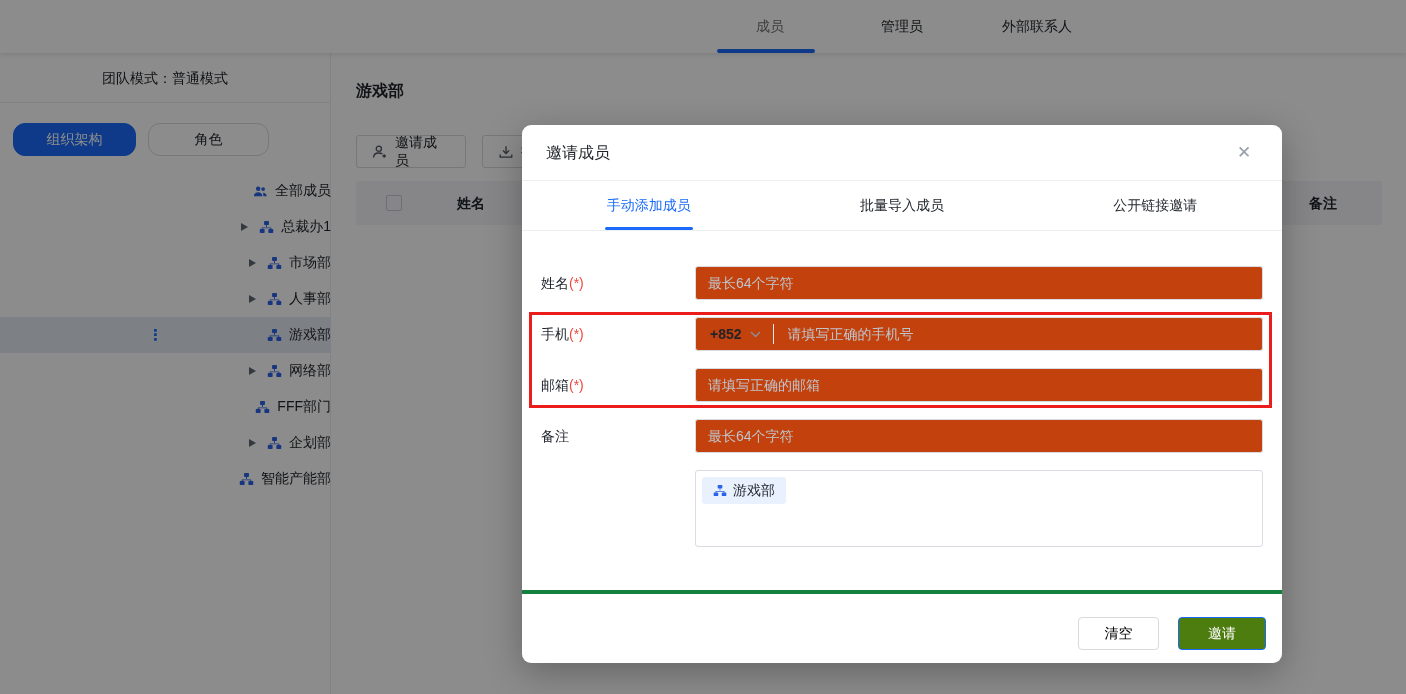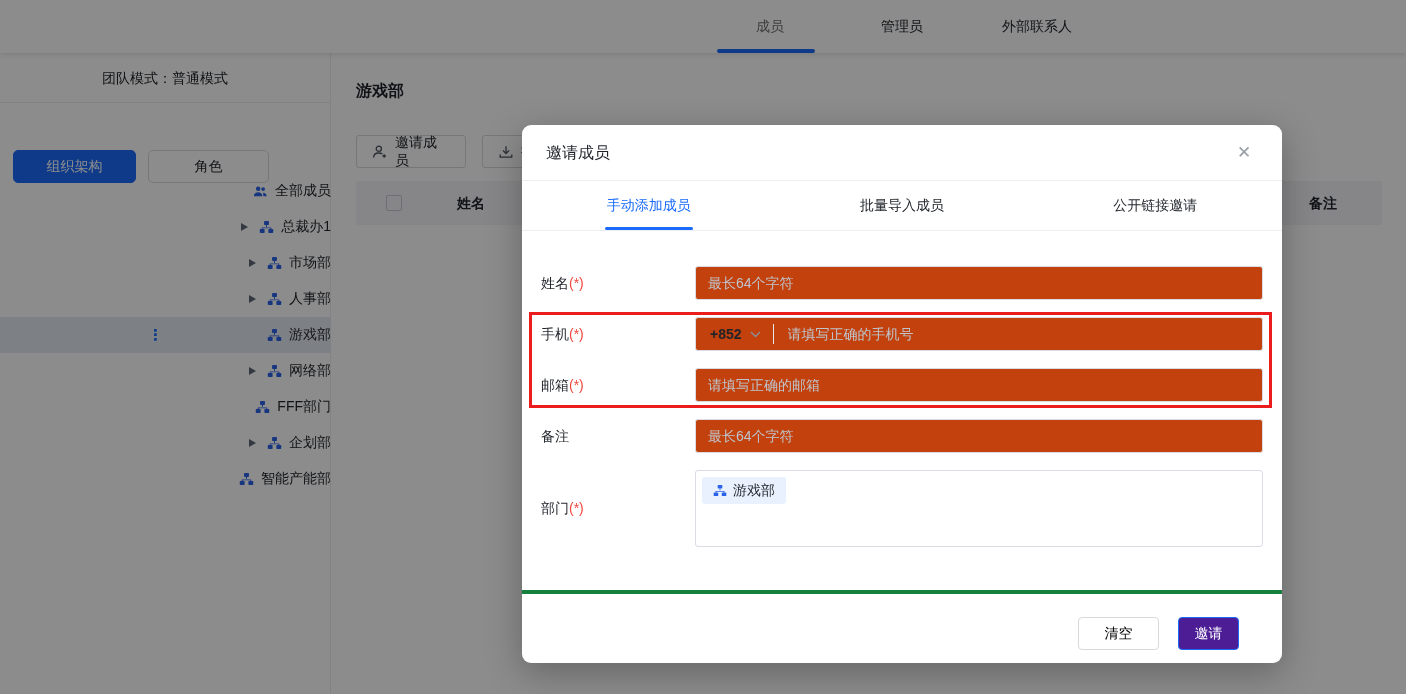--- a/index.html
+++ b/index.html
@@ -15,22 +15,22 @@
   .top-tab.active { color:#737373; }
   .top-underline { position:absolute; left:717px; top:49px; width:98px; height:4px;
                    background:#1a6bfa; border-radius:2px; }
 
   
   .sidebar { position:absolute; left:0; top:53px; width:331px; height:641px; background:#fff;
              border-right:1px solid #ebedf0; z-index:1; }
   .team-mode { height:50px; line-height:50px; text-align:center; font-weight:500;
                border-bottom:1px solid #ebedf0; }
   .segs { position:absolute; left:13px; top:70px; display:flex; gap:12px; }
-  .seg-btn { width:123px; height:33px; line-height:31px; text-align:center; border-radius:5px;
-             border:1px solid #d9d9d9; background:#fff; cursor:pointer;margin-top:27px; }
+  .seg-btn { width:123px; height:33px; line-height:31px; text-align:center; border-radius:12px;
+             border:1px solid #d9d9d9; background:#fff; cursor:pointer; }
   .seg-btn.active { background:#1a6bfa; border-color:#1a6bfa; color:#fff; }
   .seg-btn.plain { width:121px; }
   .tree { position:absolute; left:0; top:120px; width:331px; }
   .trow { position:relative; height:36px; display:flex; align-items:center; cursor:pointer;justify-content:flex-end; }
   .trow.selected { background:#e3e9f2; }
   .trow .pad0 { width:16px; flex:none; }
   .trow .pad1 { width:22px; flex:none; }
   .trow .pad2 { width:36px; flex:none; }
   .expander { width:18px; flex:none; display:flex; align-items:center; }
   .arrow-right { width:0; height:0; border-left:7px solid #5f6977; border-top:4.5px solid transparent; border-bottom:4.5px solid transparent; }
@@ -86,21 +86,21 @@
   .vdiv { width:1px; height:20px; background:#e3e6eb; flex:none; }
   .phone-wrap input { flex:1; padding:0 0 0 14px; }
   .dept-label { top:345px !important; height:77px !important; line-height:77px !important; }
   .dept-box { position:absolute; left:173px; top:345px; width:568px; height:77px;
               border:1px solid #d9dce3; border-radius:3px; }
   .dept-tag { position:absolute; left:6px; top:6px; height:27px; display:flex; align-items:center;
               gap:6px; padding:0 11px; background:#e8f1fd; border-radius:3px; cursor:default; }
   .m-footer { position:absolute; left:0; top:465px; width:100%; height:73px; border-top:4px solid #15803d; }
   .btn-clear { position:absolute; left:556px; top:23px; width:81px; height:33px; background:#fff;
                border:1px solid #d9d9d9; border-radius:4px; font:inherit; cursor:pointer; }
-  .btn-invite-submit { position:absolute; left:656px; top:23px; width:61px; height:33px; background:#4c1d95;
+  .btn-invite-submit { position:absolute; left:656px; top:23px; width:88px; height:33px; background:#4d7c0f;
                border:1px solid #1a6bfa; border-radius:4px; color:#fff; font:inherit; cursor:pointer; }
 
   
   .annotation { position:absolute; left:529px; top:312px; width:743px; height:96px;
                 border:3px solid #ea1c1c; z-index:60; pointer-events:none; }
 </style>
 </head>
 <body>
 
 <div class="page">
@@ -332,23 +332,20 @@
 
     <div class="row-remark">
       <div class="f-label">
         <span>备注</span>
       </div>
       <div class="f-input">
         <input type="text" placeholder="最长64个字符" style="">
       </div>
     </div>
 
-    <div class="f-label dept-label">
-      <span>部门</span><span class="req">(*)</span>
-    </div>
     <div class="dept-box">
       <div class="dept-tag">
         <svg width="14" height="14" viewBox="0 0 16 16" fill="#2a63e8">
             <rect x="5.4" y="1" width="5.2" height="4.2" rx="0.8"></rect>
             <rect x="0.8" y="9.6" width="5.2" height="4.2" rx="0.8"></rect>
             <rect x="10" y="9.6" width="5.2" height="4.2" rx="0.8"></rect>
             <path d="M7.5 5.2h1v2.2h-1z"></path>
             <path d="M2.9 9.6V7.9h10.2v1.7h-1V8.9H3.9v.7z"></path>
           </svg>
         <span>游戏部</span>

